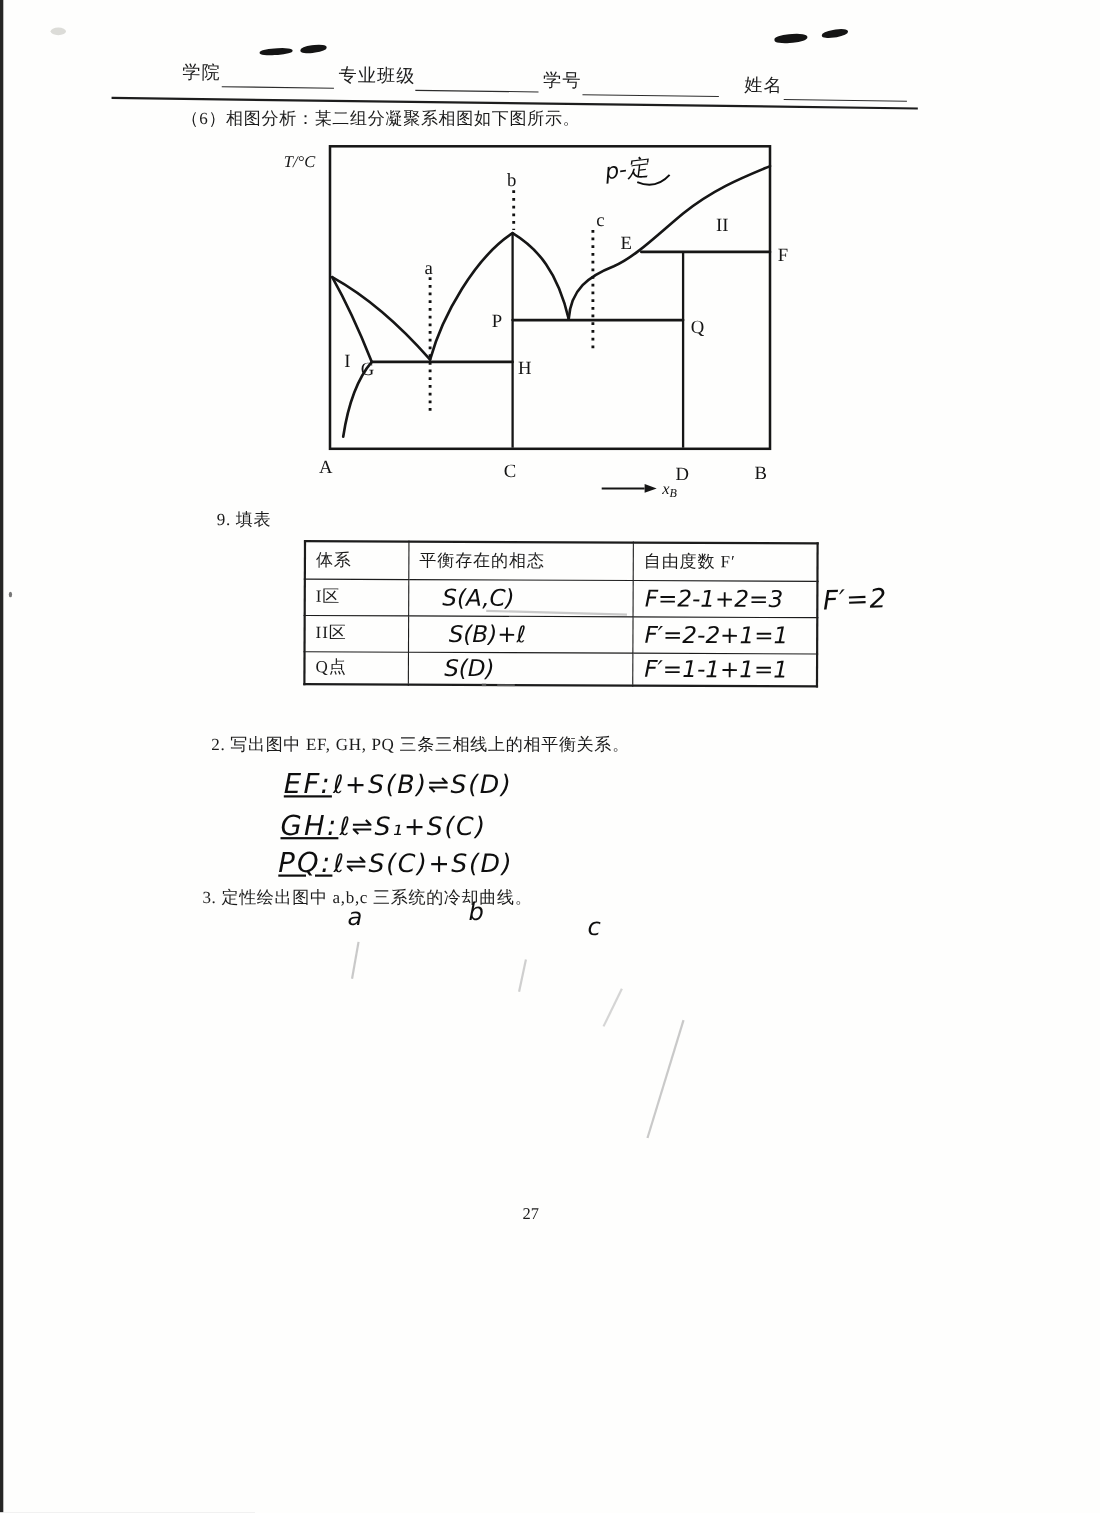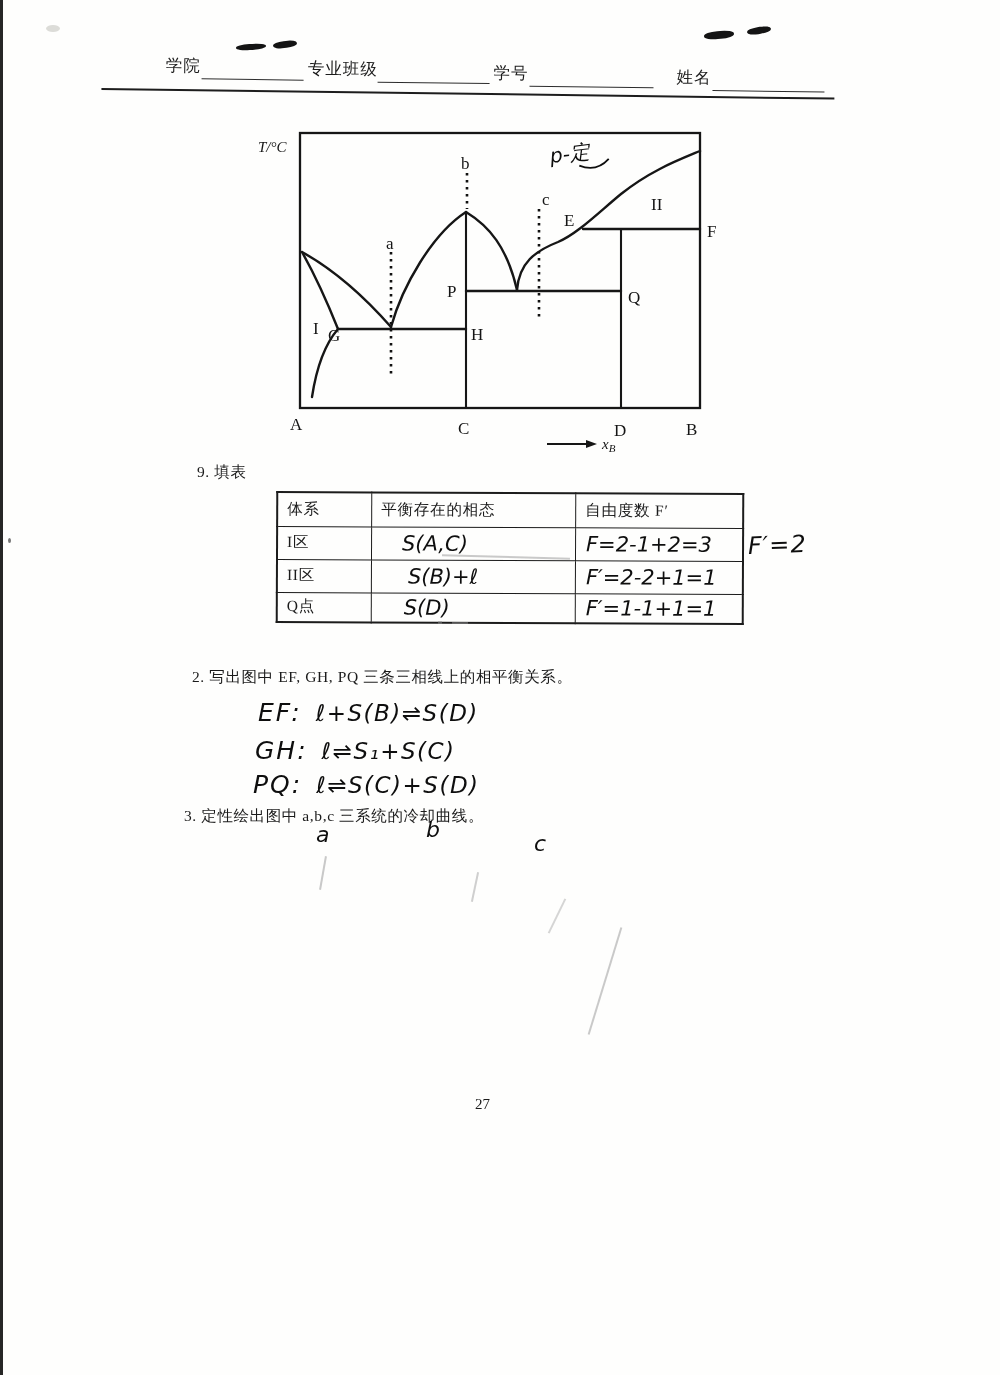--- a/index.html
+++ b/index.html
@@ -20,21 +20,21 @@
   .hline{position:absolute;height:0;border-top:1.6px solid #2c2c2c;}
   .hrule{position:absolute;left:2px;top:42px;width:733px;height:0;border-top:2.6px solid #1d1d1d;}
   
   .printed{position:absolute;font-size:15.5px;letter-spacing:0.6px;white-space:nowrap;}
   .sec-title{position:absolute;font-size:15.5px;letter-spacing:0.6px;white-space:nowrap;}
   .pagenum{position:absolute;left:475px;top:1096px;font-size:15px;}
   
   .hw{font-family:"DejaVu Sans","DejaVu Serif",sans-serif;font-style:italic;color:#0e0e0e;}
   .hw-note{position:absolute;font-size:24px;letter-spacing:1px;transform:rotate(-2deg);}
   .eq-row{position:absolute;display:flex;align-items:baseline;white-space:nowrap;}
-  .eq-label{font-size:25px;letter-spacing:2px;margin-right:14px;}
+  .eq-label{font-size:25px;letter-spacing:2px;margin-right:1px;text-decoration:underline;}
   .eq-rel{font-size:23px;letter-spacing:1.5px;}
   .curve-mark{position:absolute;font-size:22px;}
   
   table.fill{position:absolute;left:276px;top:492px;border-collapse:collapse;
     table-layout:fixed;transform:rotate(0.25deg);}
   table.fill td{border:1.9px solid #1c1c1c;padding:0;vertical-align:middle;overflow:visible;}
   table.fill{border:2.5px solid #1c1c1c;}
   .c-sys{width:93px;}
   .c-ph{width:203px;}
   .c-fr{width:166px;}
@@ -75,20 +75,21 @@
     <div class="hline" style="left:102px;top:31px;width:102px;"></div>
     <span class="hfield" style="left:208px;top:9px;">专业班级</span>
     <div class="hline" style="left:278px;top:32px;width:112px;"></div>
     <span class="hfield" style="left:394px;top:11px;">学号</span>
     <div class="hline" style="left:430px;top:34px;width:124px;"></div>
     <span class="hfield" style="left:577px;top:13px;">姓名</span>
     <div class="hline" style="left:613px;top:36px;width:112px;"></div>
     <div class="hrule"></div>
   </div>
 
+  <div class="printed" style="left:165px;top:98px;">（6）相图分析：某二组分凝聚系相图如下图所示。</div>
 
   <svg class="diagram" width="500" height="335" viewBox="250 125 500 335">
 
     <rect x="300" y="133" width="400" height="275" fill="none" stroke="#161616" stroke-width="2.3"></rect>
 
     <path class="dline" d="M302,252 Q347,277 391,327"></path>
     <path class="dline" d="M302,252 Q320,284 338,329"></path>
     <path class="dline" d="M338,329 Q319,351 312,397"></path>
     <path class="dline" d="M391,327 C402,287 432,234 466,212"></path>
     <path class="dline" d="M466,212 C489,226 507,247 517,290"></path>

